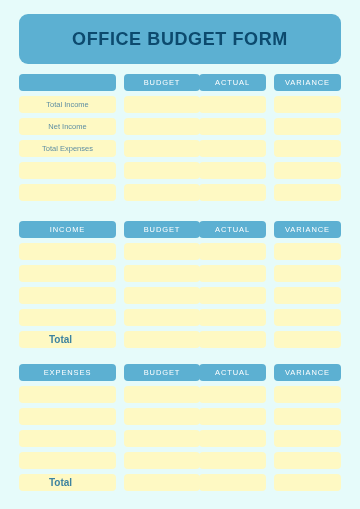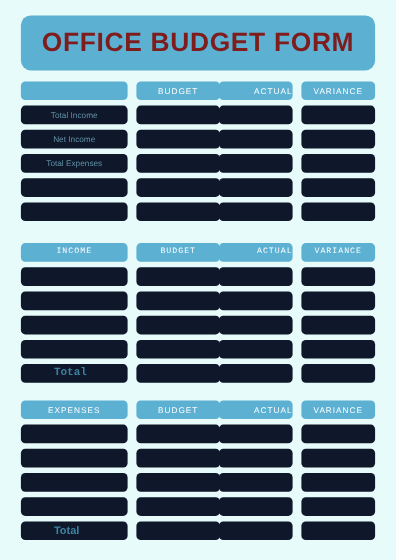--- a/index.html
+++ b/index.html
@@ -29,22 +29,22 @@
     width: 322px;
     height: 50px;
     background: #5cb0d2;
     border-radius: 9px;
     display: flex;
     align-items: center;
     justify-content: center;
     box-sizing: border-box;
   }
   .title-text {
-    color: #7f1d1d;
-    font-size: 24px;
+    color: #0c4a6e;
+    font-size: 18px;
     font-weight: bold;
     letter-spacing: 0.6px;
     line-height: 1;
     white-space: nowrap;
   }
 
   
   .section {
     position: absolute;
     left: 0;
@@ -60,25 +60,25 @@
     top: 0;
     height: 17px;
     border-radius: 4px;
     box-sizing: border-box;
     display: flex;
     align-items: center;
     justify-content: center;
   }
   .col-1 { left: 19px;  width: 97px; }
   .col-2 { left: 124px; width: 76px; text-align: right; }
-  .col-3 { left: 199px; width: 67px; justify-content: flex-end; }
+  .col-3 { left: 199px; width: 67px; }
   .col-4 { left: 274px; width: 67px; }
 
   .cell.fill-dark  { background: #5cb0d2; }
-  .cell.fill-light { background: #0f172a; }
+  .cell.fill-light { background: #fef9c3; }
 
   .hdr-text {
     color: #ffffff;
     font-size: 7.5px;
     font-weight: normal;
     letter-spacing: 0.9px;
     line-height: 1;
     white-space: nowrap;
   }
   .lbl-text {
@@ -185,21 +185,21 @@
             <span class="lbl-text"></span>
           </div>
           <div class="cell fill-light col-3">
             <span class="lbl-text"></span>
           </div>
           <div class="cell fill-light col-4">
             <span class="lbl-text"></span>
           </div>
         </div>
       </div>
-      <div class="section" style="top: 221px; font-family: Liberation Mono, monospace;">
+      <div class="section" style="top: 221px;">
         <div class="row">
           <div class="cell fill-dark col-1">
             <span class="hdr-text">INCOME</span>
           </div>
           <div class="cell fill-dark col-2">
             <span class="hdr-text">BUDGET</span>
           </div>
           <div class="cell fill-dark col-3">
             <span class="hdr-text">ACTUAL</span>
           </div>

